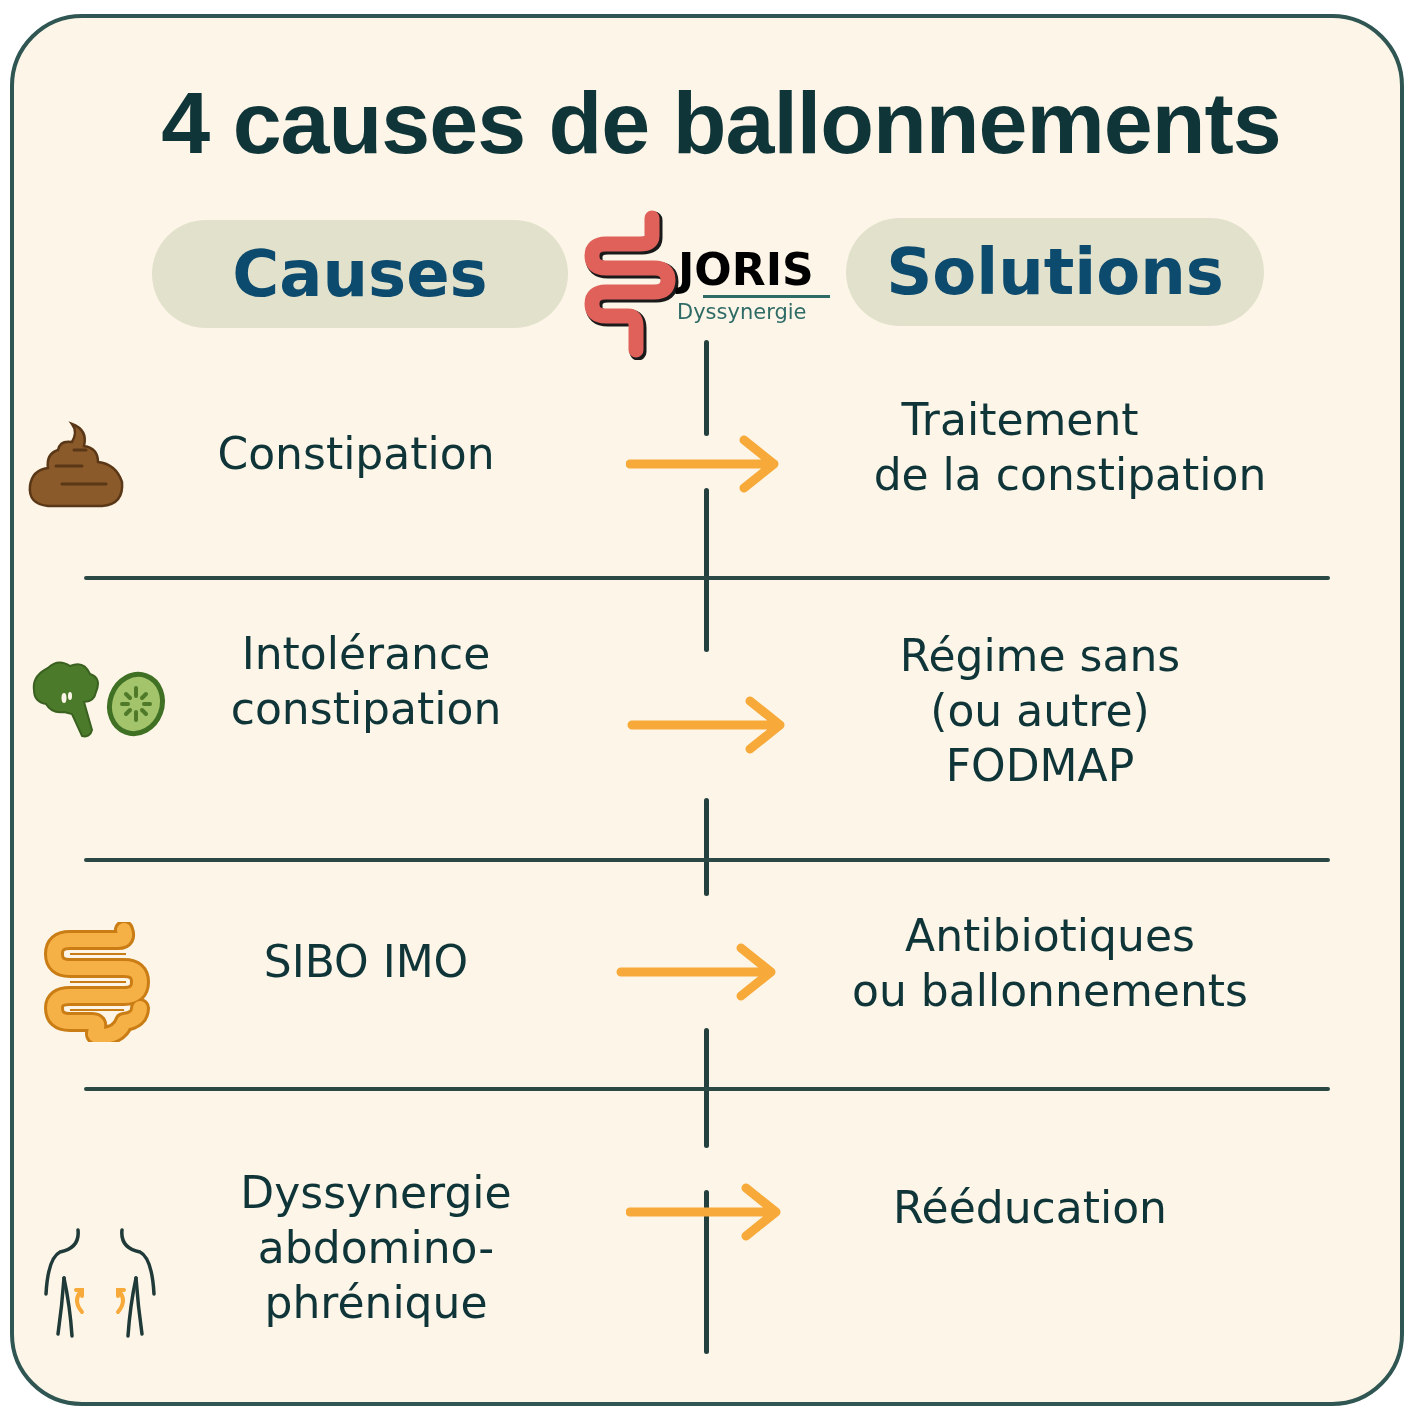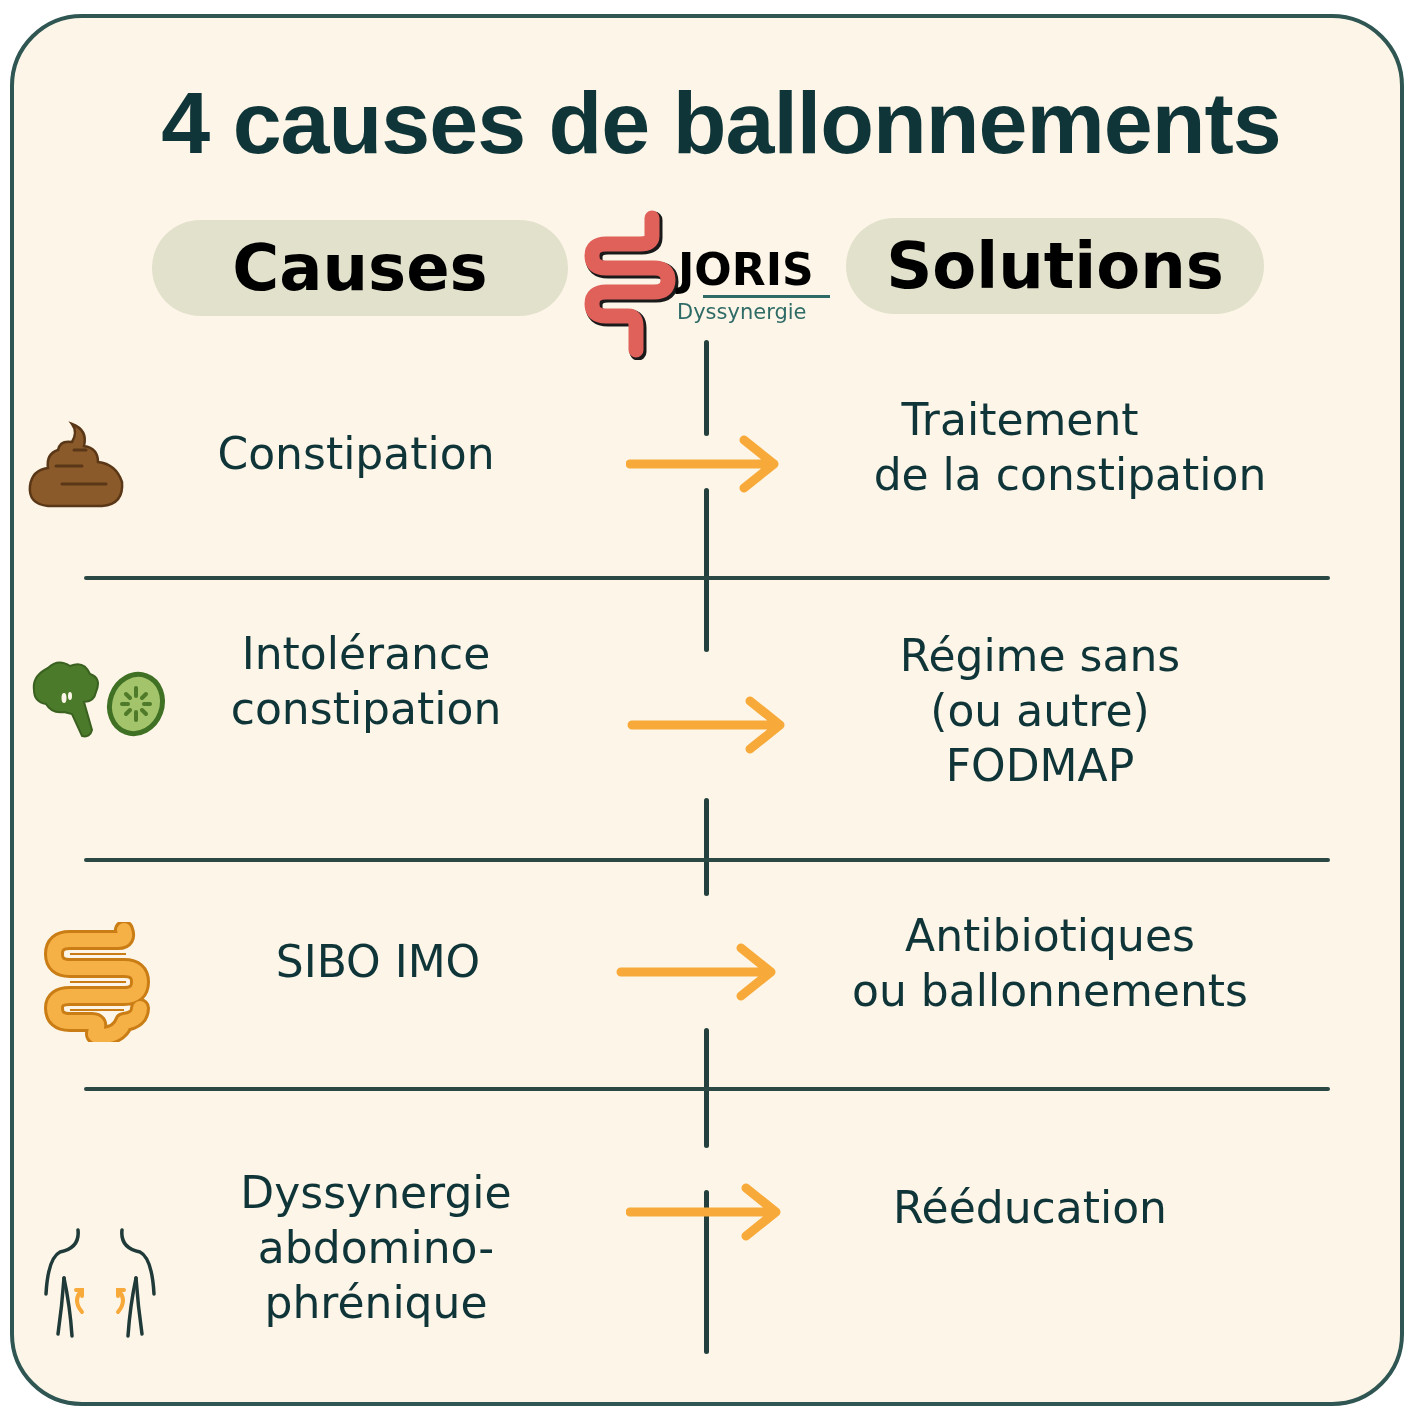--- a/index.html
+++ b/index.html
@@ -7,23 +7,23 @@
   .card {
     position: absolute; left: 10px; top: 14px; width: 1394px; height: 1392px;
     background: #fdf6e8; border: 4px solid #2f5652; border-radius: 72px; box-sizing: border-box;
   }
   .title {
     position: absolute; left: 0; top: 72px; width: 1442px; text-align: center;
     font-family: "Liberation Sans", sans-serif; font-weight: bold; font-size: 88px;
     color: #0f3539; letter-spacing: -1px;
   }
   .pill {
-    position: absolute; height: 96px; border-radius: 54px; background: #e2e1cc;
+    position: absolute; height: 108px; border-radius: 54px; background: #e2e1cc;
     display: flex; align-items: center; justify-content: center;
-    font-family: "DejaVu Sans", sans-serif; font-weight: bold; font-size: 64px; color: #000000;
+    font-family: "DejaVu Sans", sans-serif; font-weight: bold; font-size: 64px; color: #0c4a6e;
   }
   .pill-causes { left: 152px; top: 220px; width: 416px; }
   .pill-solutions { left: 846px; top: 218px; width: 418px; }
   .logo { position: absolute; left: 584px; top: 210px; width: 250px; height: 150px; }
   .logo-joris { position: absolute; left: 678px; top: 244px; font-family: "DejaVu Sans", sans-serif; font-weight: bold; font-size: 44px; color: #000000; letter-spacing: 0px; }
   .logo-line { position: absolute; left: 703px; top: 295px; width: 127px; height: 3px; background: #2f6b66; }
   .logo-sub { position: absolute; left: 677px; top: 300px; font-family: "DejaVu Sans", sans-serif; font-size: 21px; color: #2f6b66; }
   .vline { position: absolute; width: 5px; background: #24403e; border-radius: 3px; left: 704px; }
   .hline { position: absolute; left: 84px; width: 1246px; height: 4px; background: #2b4845; border-radius: 2px; }
   .cause, .solution {
@@ -107,21 +107,21 @@
   <div>Régime sans</div>
   <div>(ou autre)</div>
   <div>FODMAP</div>
 </div>
 
 <svg class="icon" viewBox="0 0 110 120" style="left:44px;top:922px;width:110px;height:120px;">
   <path d="M80 8 Q84 18 74 18 L26 18 Q10 18 10 32 Q10 46 26 46 L80 46 Q96 46 96 60 Q96 74 80 74 L26 74 Q10 74 10 86 Q10 100 26 100 L48 100 Q56 100 52 108 Q48 116 60 114 Q76 112 80 100 Q96 98 96 86" fill="none" stroke="#c97d14" stroke-width="20" stroke-linecap="round" stroke-linejoin="round"></path>
   <path d="M80 8 Q84 18 74 18 L26 18 Q10 18 10 32 Q10 46 26 46 L80 46 Q96 46 96 60 Q96 74 80 74 L26 74 Q10 74 10 86 Q10 100 26 100 L48 100 Q56 100 52 108 Q48 116 60 114 Q76 112 80 100 Q96 98 96 86" fill="none" stroke="#f6b146" stroke-width="14" stroke-linecap="round" stroke-linejoin="round"></path>
   <path d="M26 32 L82 32 M26 60 L82 60 M26 88 L80 88" stroke="#c97d14" stroke-width="2" fill="none"></path>
 </svg>
-<div class="cause" style="left:172px;top:934px;width:412px;text-align:center;">
+<div class="cause" style="left:160px;top:934px;width:412px;text-align:center;">
   <div>SIBO IMO</div>
 </div>
 <svg class="arrow" viewBox="0 0 160 60" style="left:614px;top:942px;width:166px;height:60px;">
   <path d="M4 30 L154 30 M124 6 L154 30 L124 54" stroke="#f7a93a" stroke-width="9" fill="none" stroke-linecap="round" stroke-linejoin="round"></path>
 </svg>
 <div class="solution" style="left:770px;top:908px;width:560px;">
   <div>Antibiotiques</div>
   <div>ou ballonnements</div>
 </div>
 

